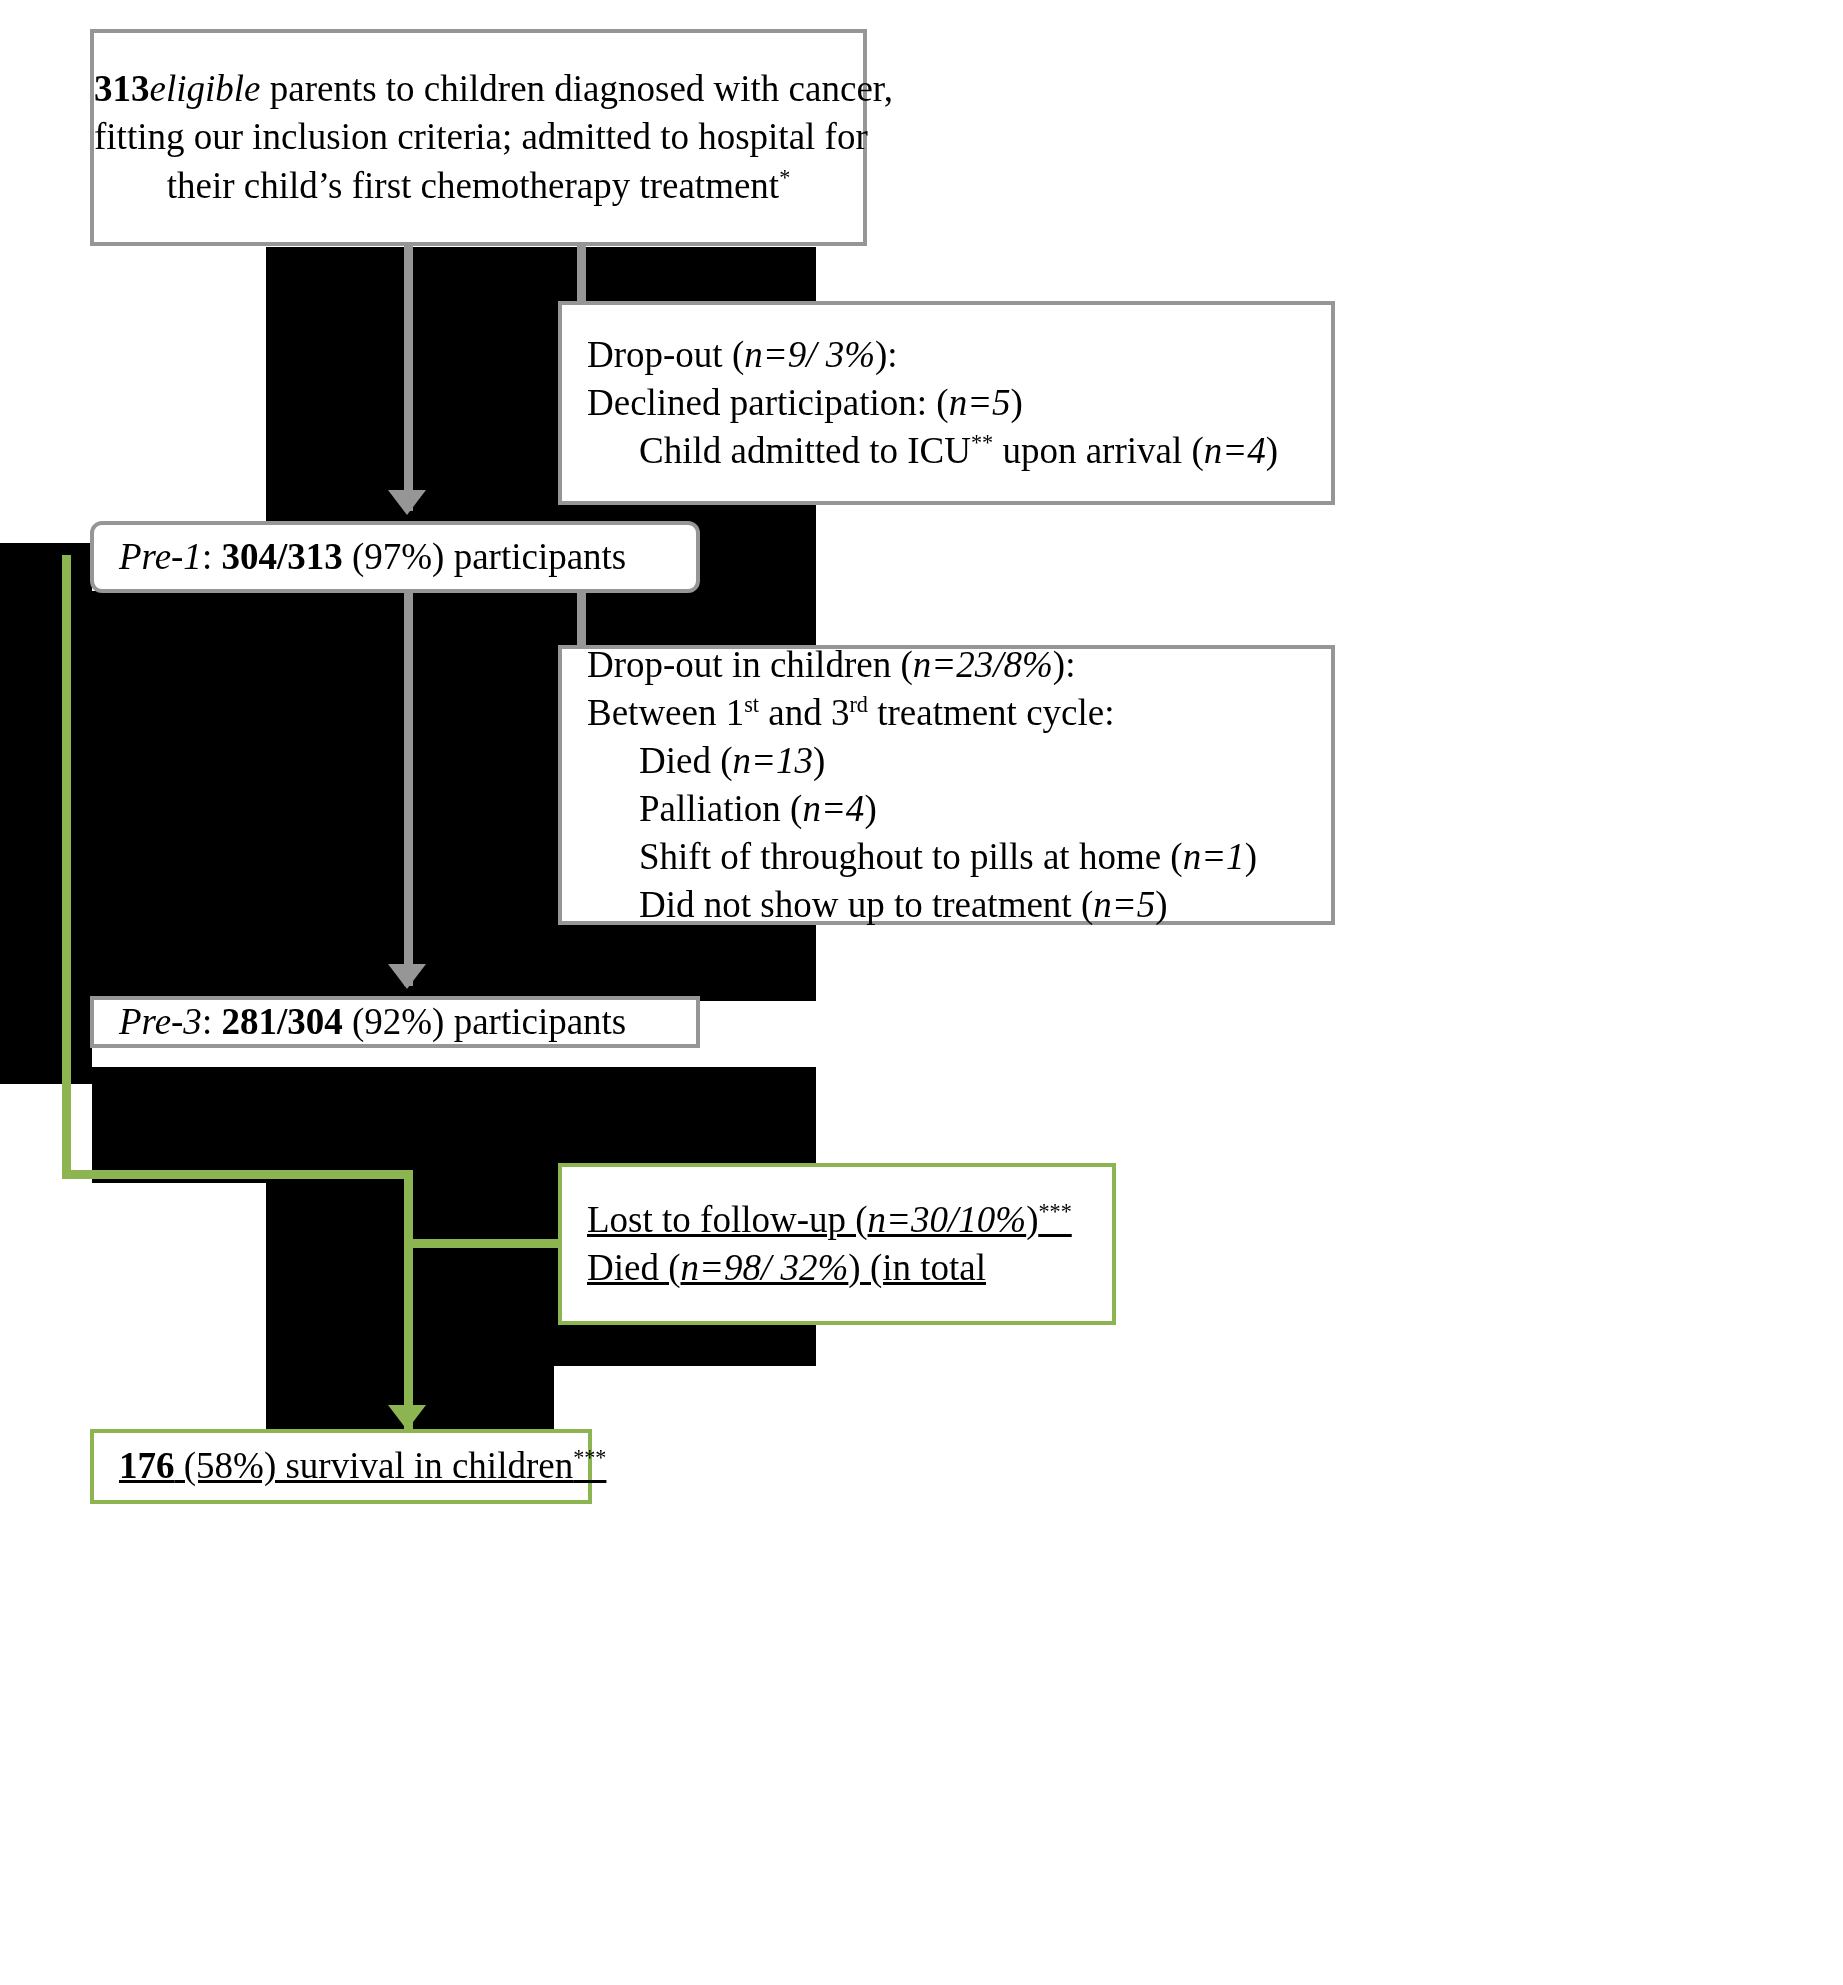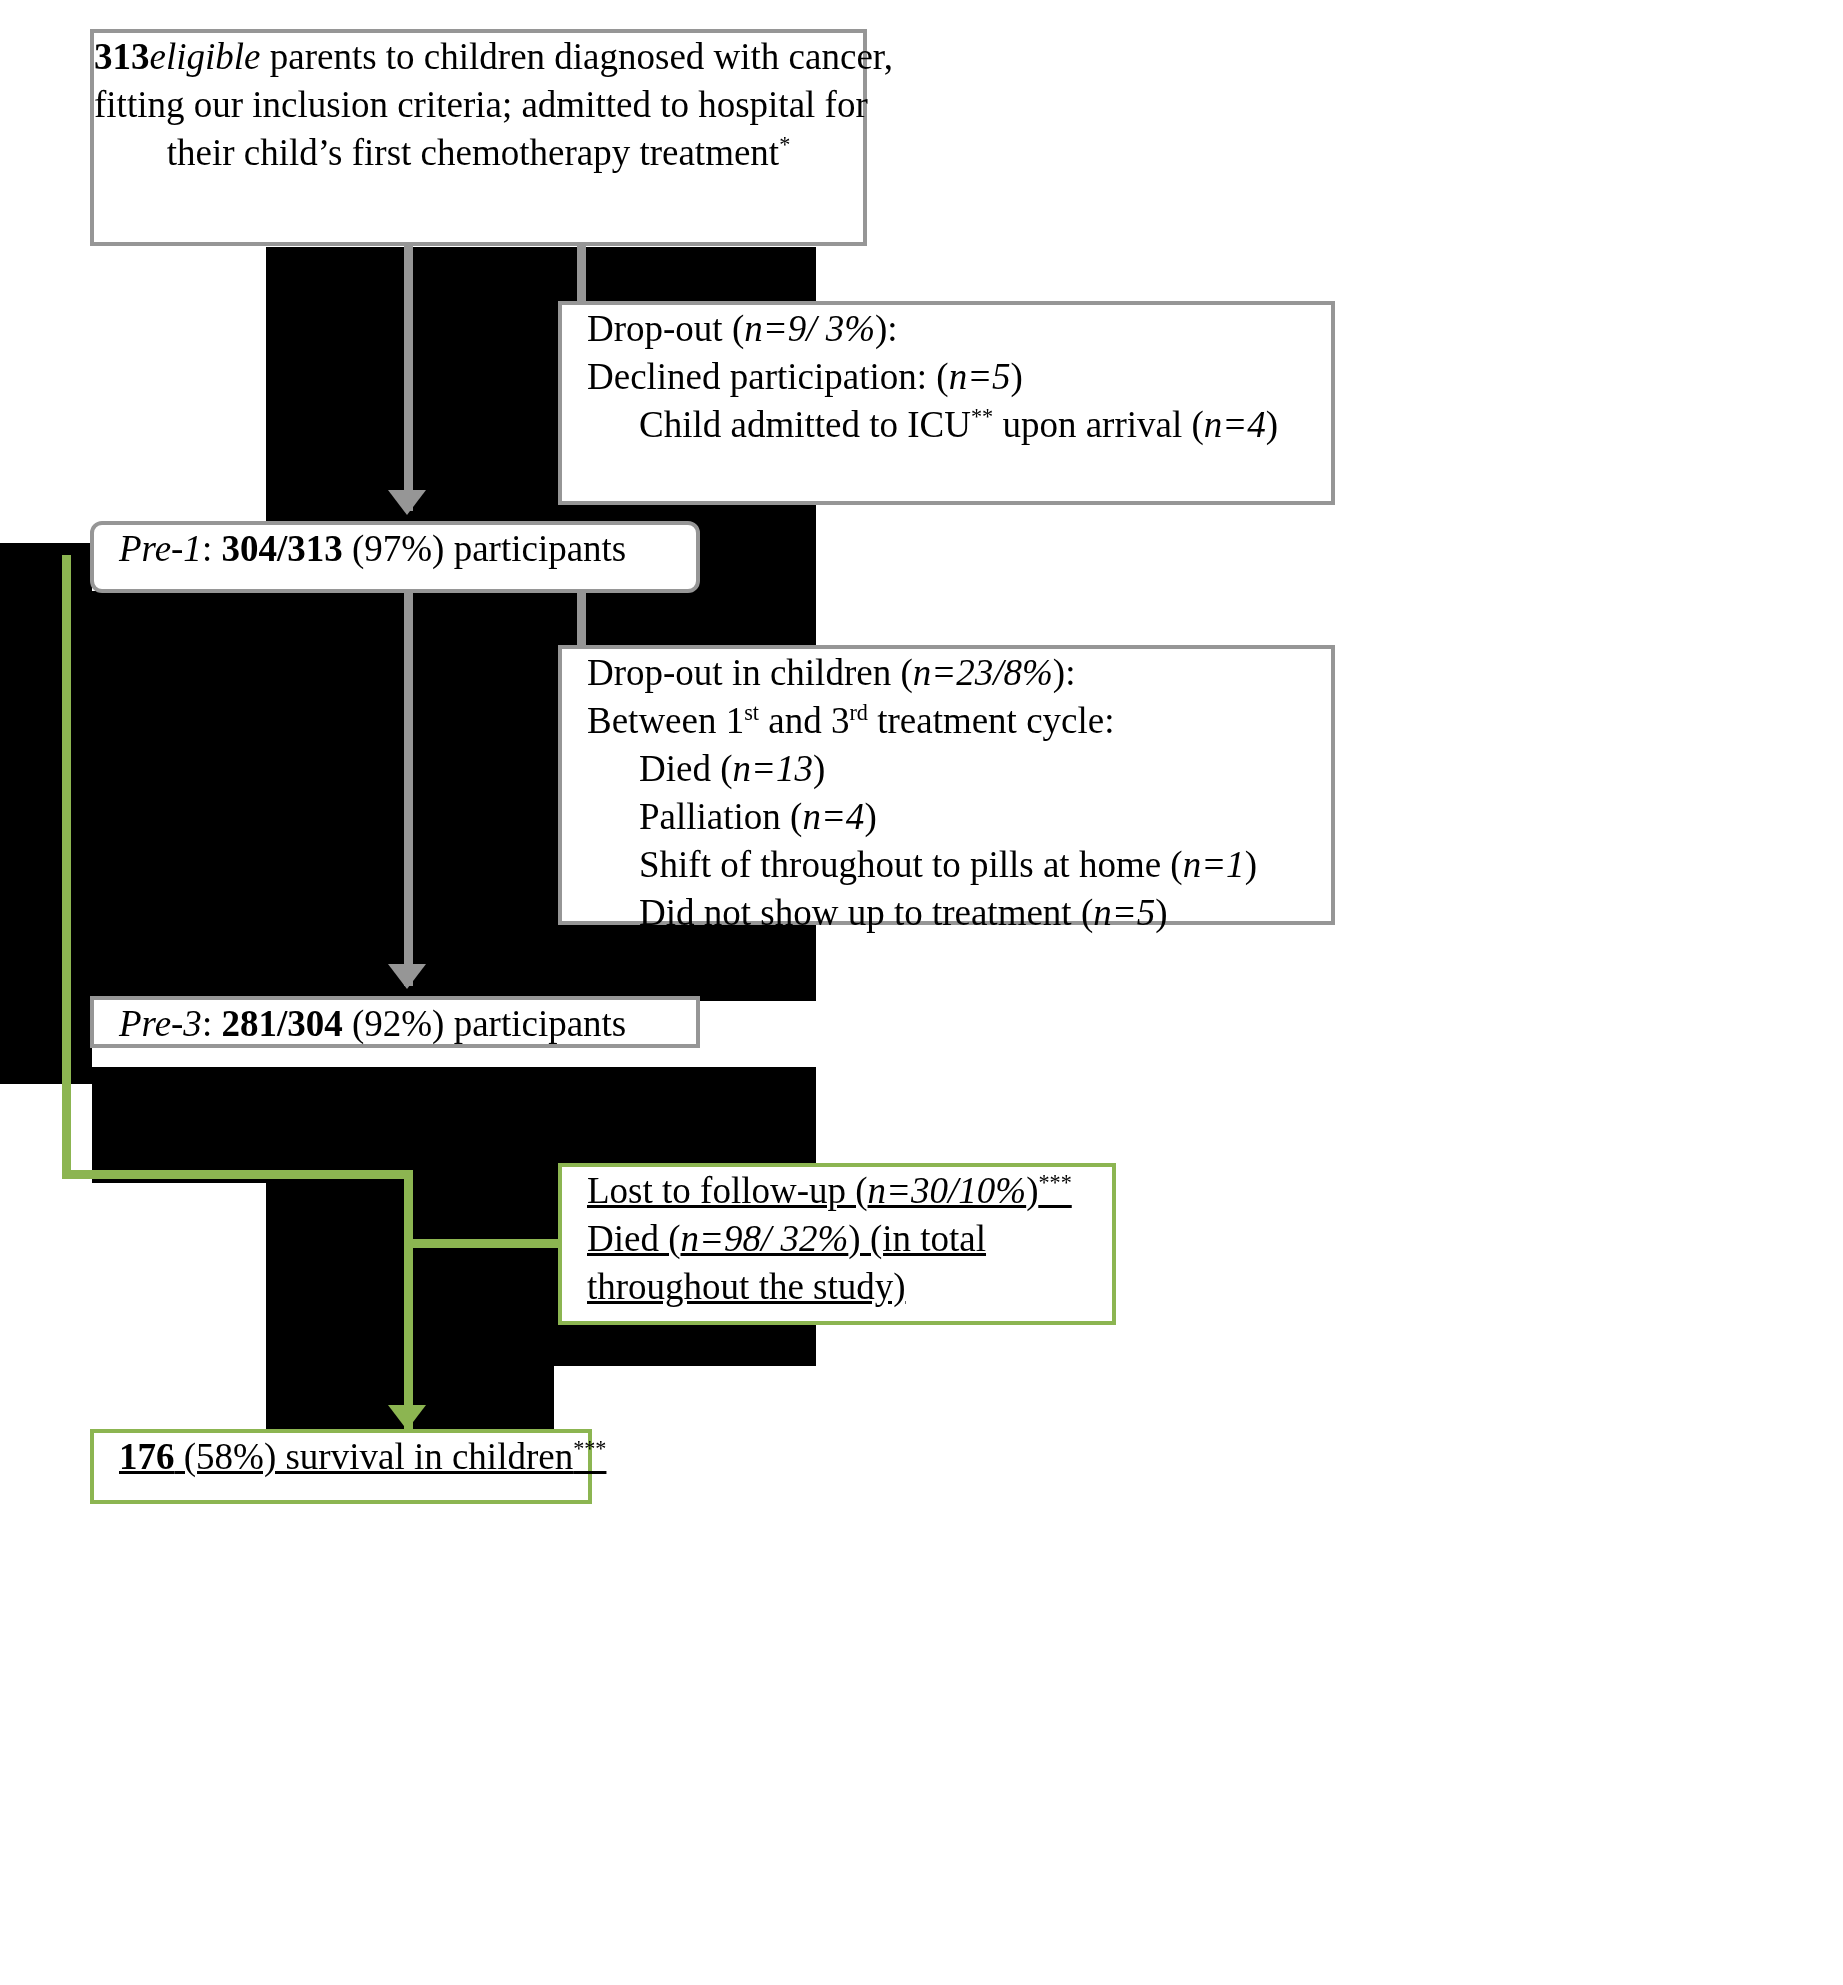--- a/index.html
+++ b/index.html
@@ -14,21 +14,21 @@
   .artifact{position:absolute;background:#000000;}
 
   
   .box{
     position:absolute;
     background:#ffffff;
     border:4.8px solid #969696;
     box-sizing:border-box;
     display:flex;
     flex-direction:column;
-    justify-content:flex-start;
+    justify-content:center;
     z-index:30;
   }
   .box.green{border-color:#8cb martial;}
   .box.green{border-color:#8CB551;text-decoration:underline;}
   .box .ln{line-height:1.30;white-space:nowrap;}
 
   .center .ln{text-align:center;}
   .left .ln{text-align:left;}
 
   
@@ -158,21 +158,20 @@
     </div>
   </div>
 
   <div class="box green left padlr" style="left:558px;top:1163px;width:558px;height:162px;">
     <div class="ln t38">
       <span>Lost to follow-up (</span><i>n=30/10%</i><span>)</span><sup>***</sup>
     </div>
     <div class="ln t38">
       <span>Died (</span><i>n=98/ 32%</i><span>) (in total</span>
     </div>
-    <div class="ln t38">throughout the study)</div>
   </div>
 
   <div class="box green left padl" style="left:90px;top:1429px;width:502px;height:75px;">
     <div class="ln t38">
       <b>176</b><span> (58%) survival in children</span><sup>***</sup>
     </div>
   </div>
 
 </div>
 

